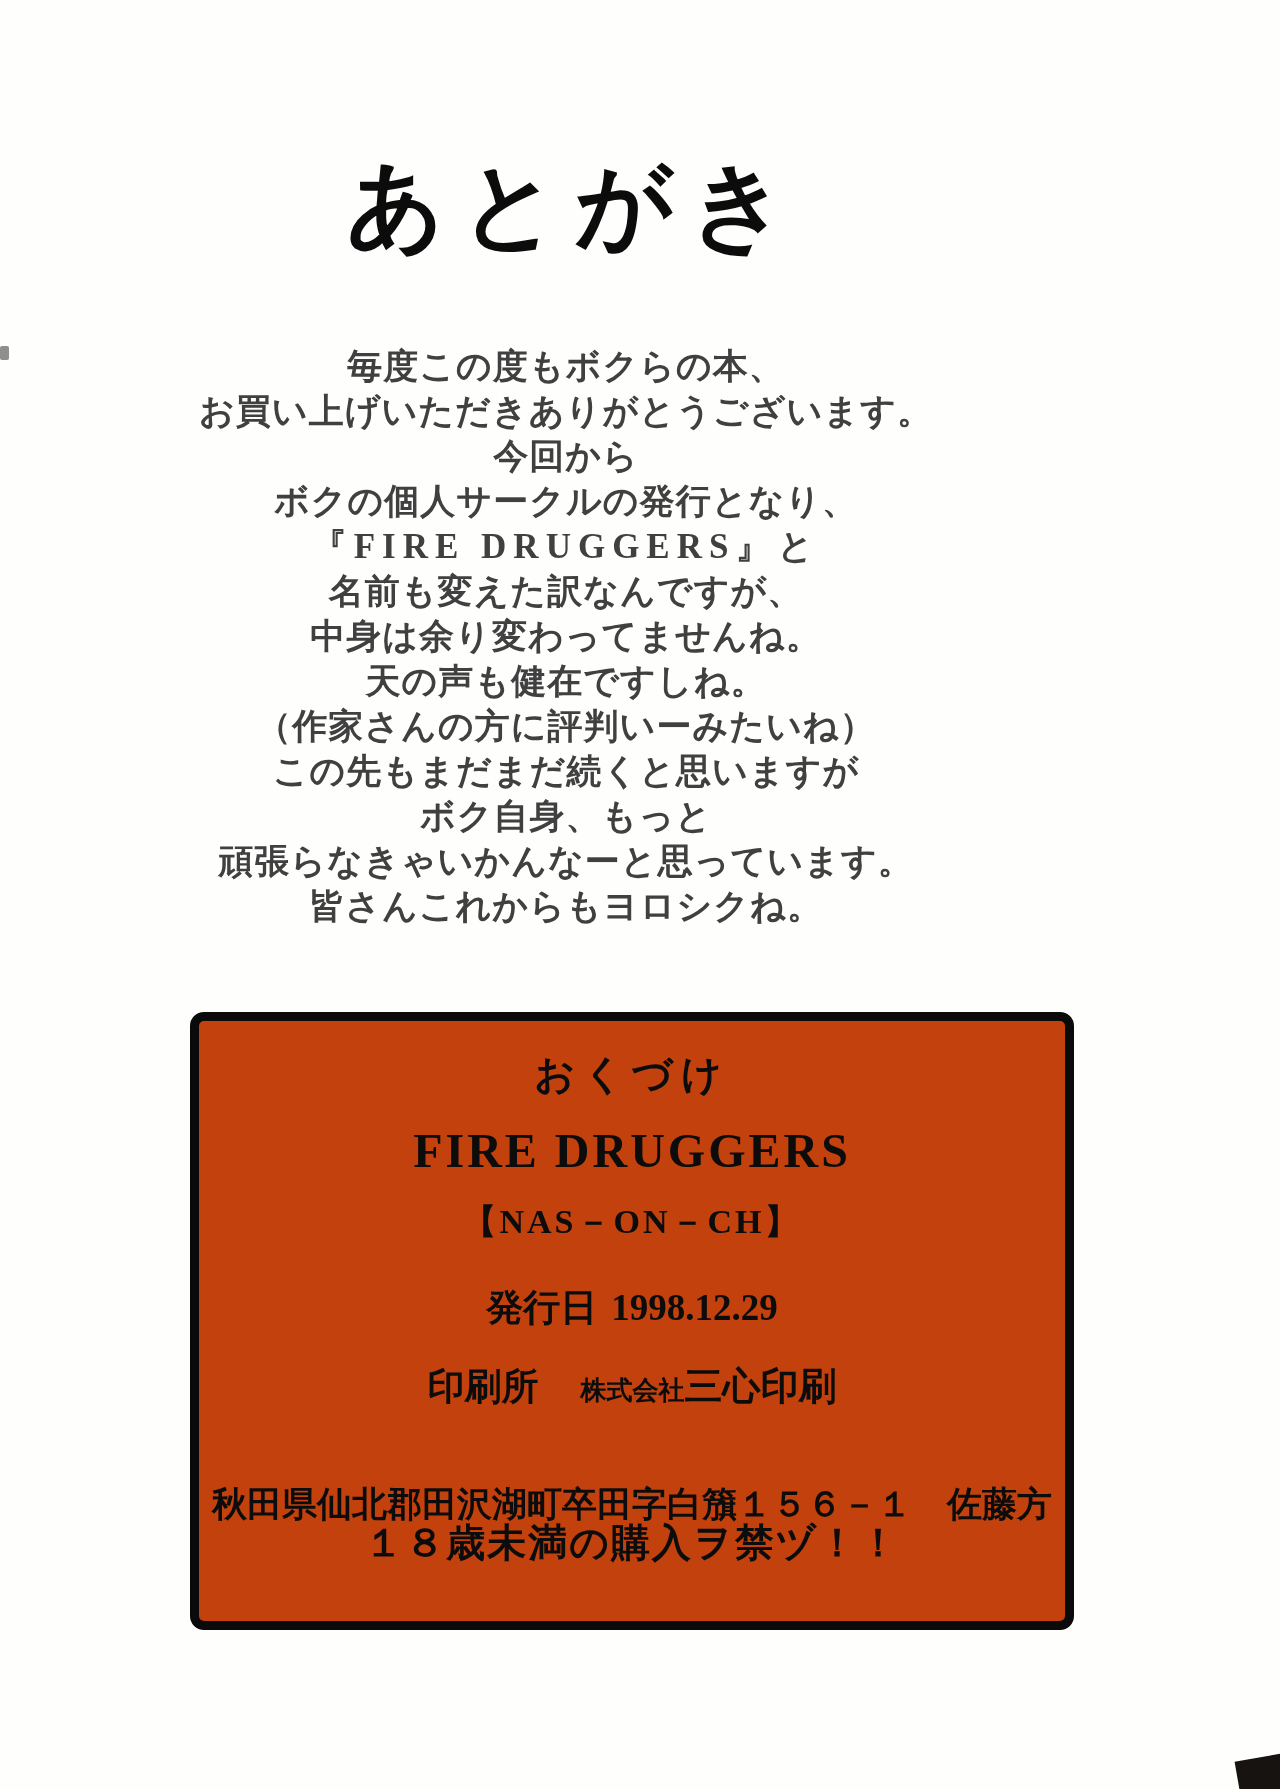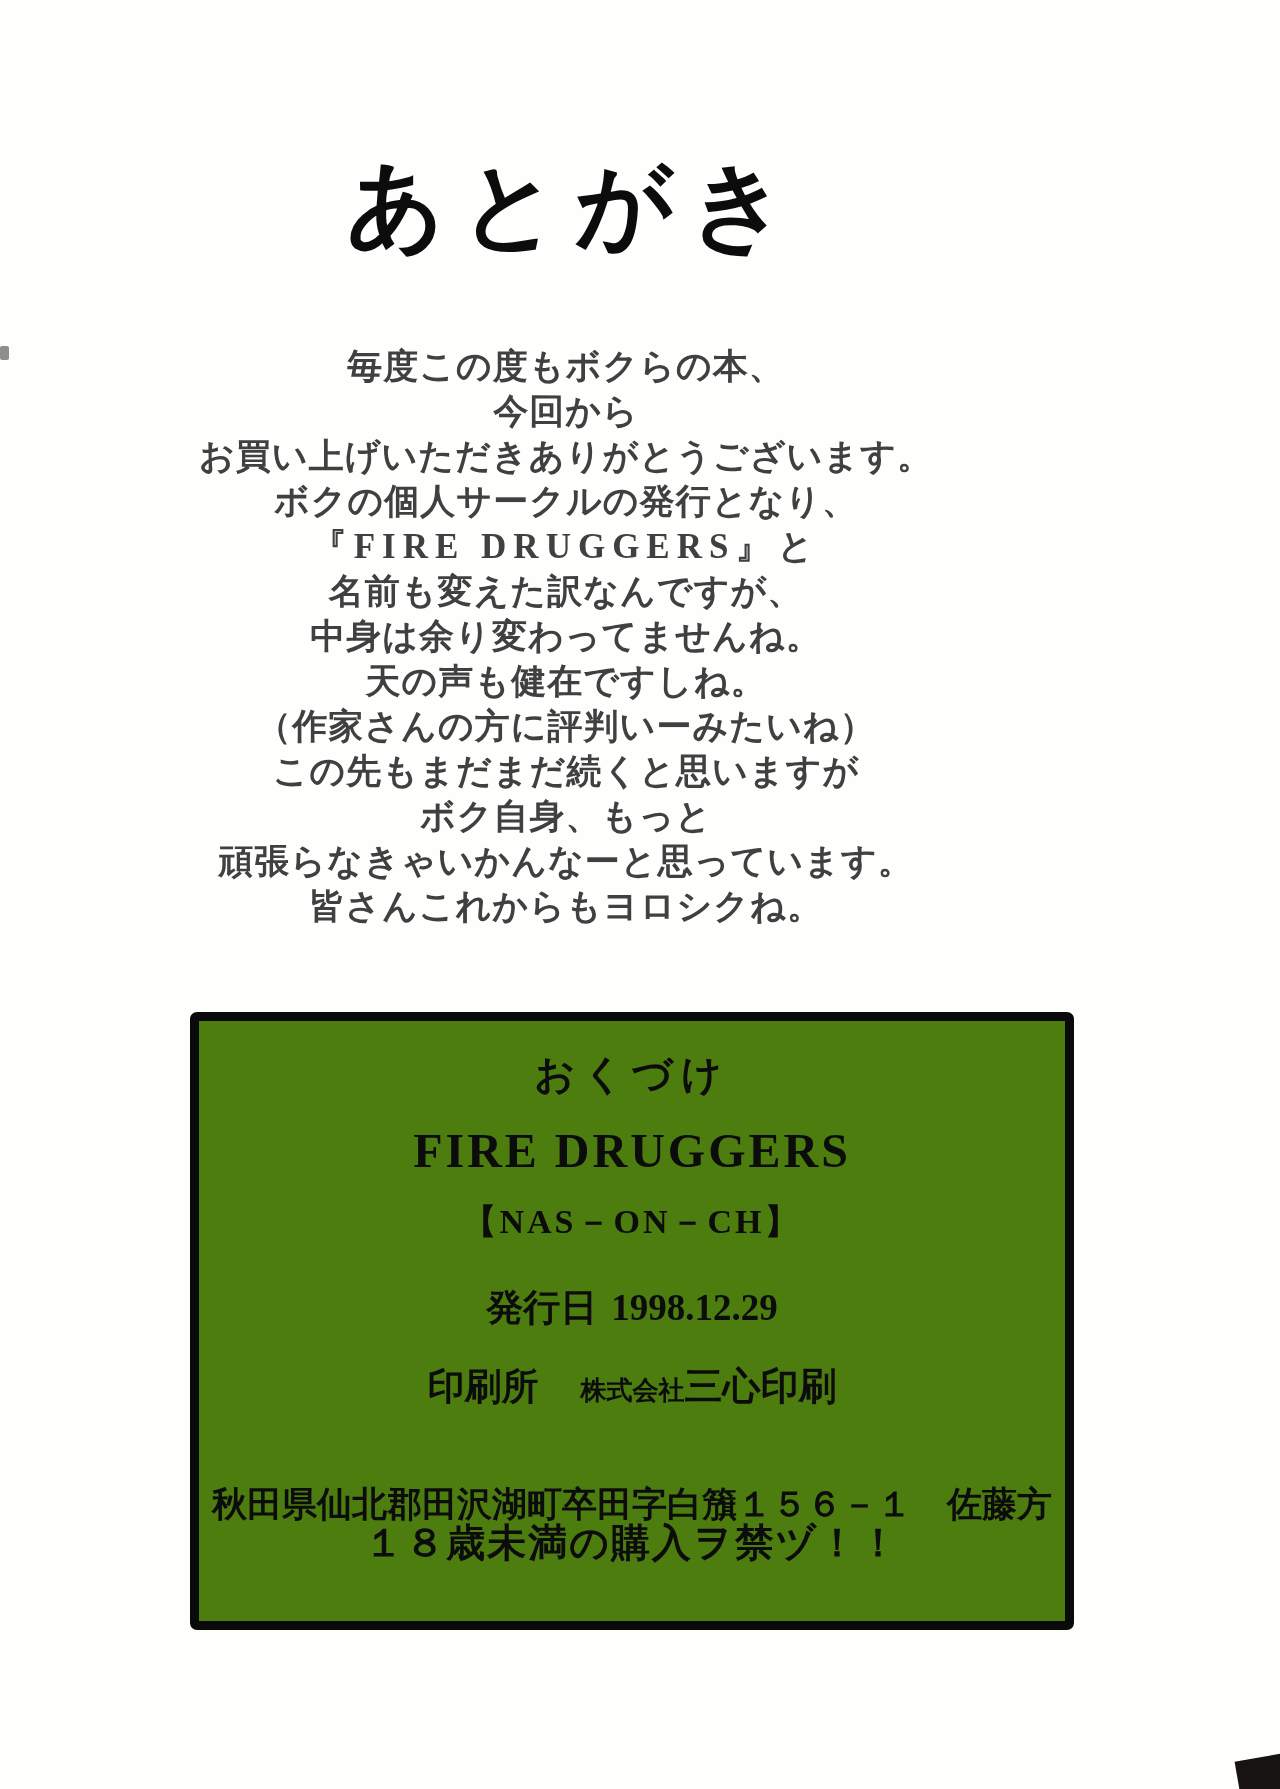--- a/index.html
+++ b/index.html
@@ -44,22 +44,22 @@
   .body-text .line.spaced-latin { letter-spacing: 7px; }
 
   
   .colophon-box {
     position: absolute;
     left: 190px;
     top: 1012px;
     width: 866px;
     height: 600px;
     border: 9px solid #0a0a0a;
-    border-radius: 7px;
-    background: #4d7c0f;
+    border-radius: 14px;
+    background: #c2410c;
   }
   .colophon-box > div {
     position: absolute;
     left: 0;
     width: 100%;
     text-align: center;
     font-weight: bold;
     white-space: nowrap;
   }
   .colophon-heading {
@@ -122,22 +122,22 @@
     transform: rotate(-10deg);
   }
 </style>
 </head>
 <body>
 
 <div class="page-title">あとがき</div>
 
 <div class="body-text">
   <div class="line">毎度この度もボクらの本、</div>
+  <div class="line">お買い上げいただきありがとうございます。</div>
   <div class="line">今回から</div>
-  <div class="line">お買い上げいただきありがとうございます。</div>
   <div class="line">ボクの個人サークルの発行となり、</div>
   <div class="line spaced-latin">『FIRE DRUGGERS』と</div>
   <div class="line">名前も変えた訳なんですが、</div>
   <div class="line">中身は余り変わってませんね。</div>
   <div class="line">天の声も健在ですしね。</div>
   <div class="line">（作家さんの方に評判いーみたいね）</div>
   <div class="line">この先もまだまだ続くと思いますが</div>
   <div class="line">ボク自身、もっと</div>
   <div class="line">頑張らなきゃいかんなーと思っています。</div>
   <div class="line">皆さんこれからもヨロシクね。</div>

